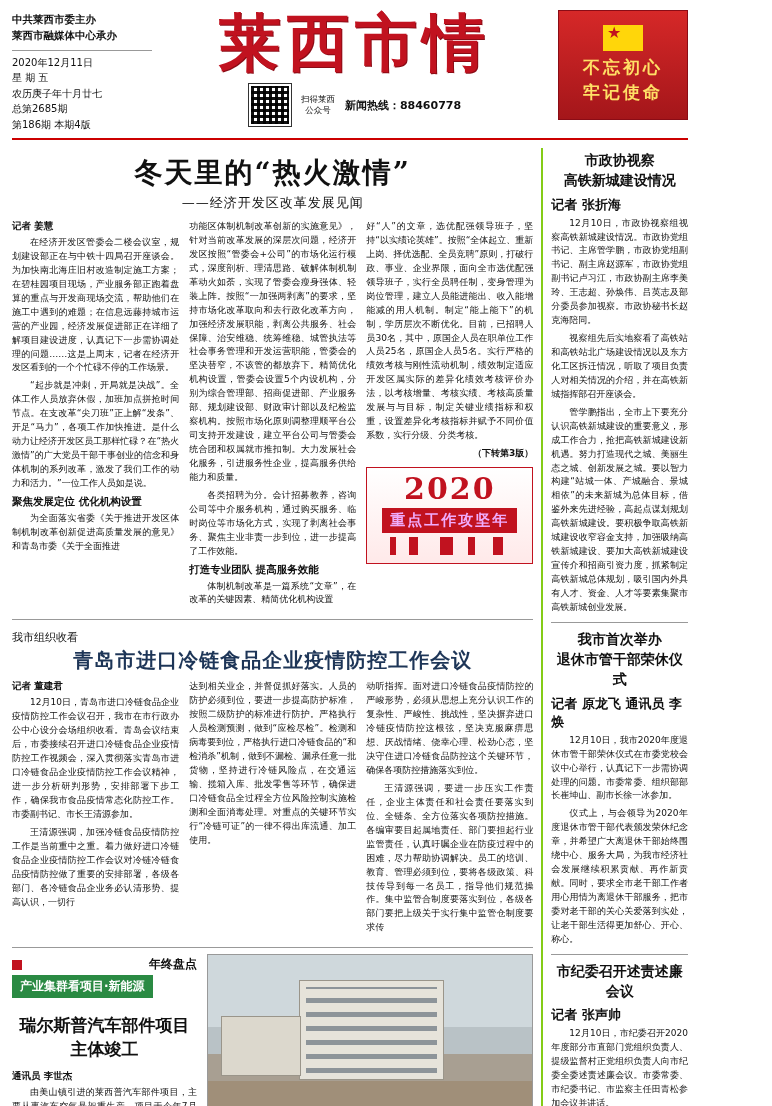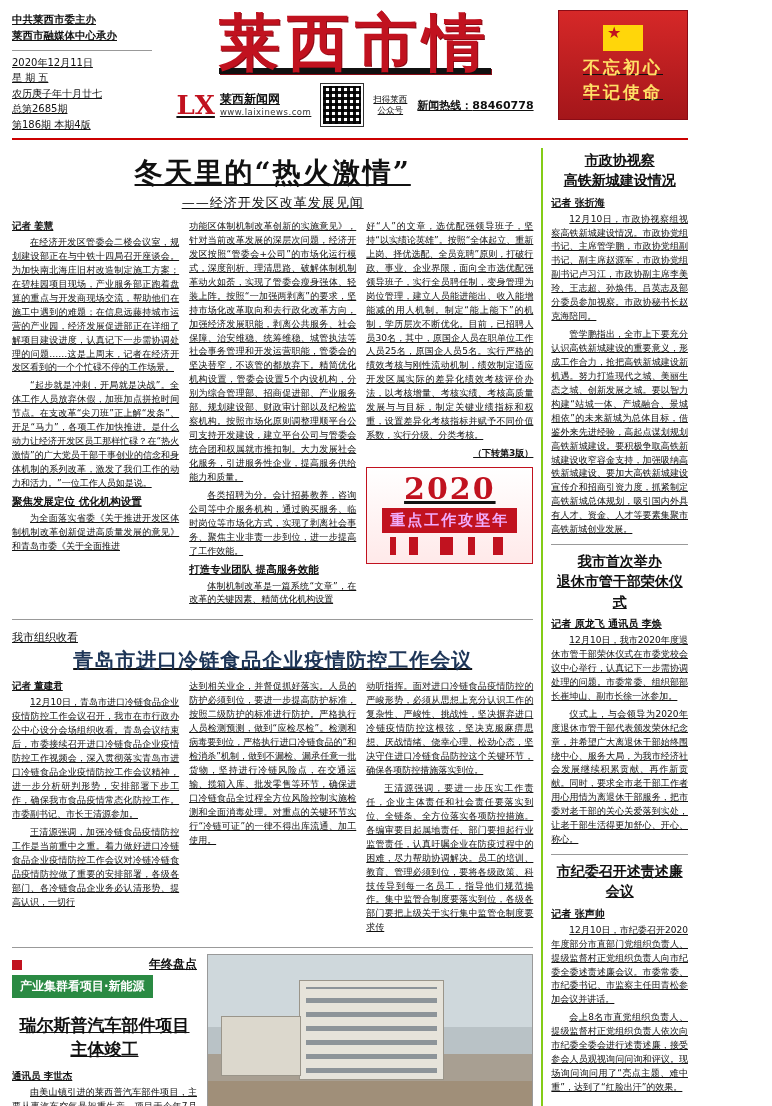--- a/index.html
+++ b/index.html
@@ -1,17 +1,17 @@
 <!DOCTYPE html>
 <html><head>
 <meta charset="utf-8">
 <style>
   html,body{margin:0;padding:0;background:#fff;}
   body{width:772px;height:1106px;font-family:"DejaVu Sans","Liberation Sans",sans-serif;color:#111;}
-  .page{position:relative;width:700px;height:1106px;box-sizing:border-box;padding:10px 12px;text-decoration:underline;}
+  .page{position:relative;width:700px;height:1106px;box-sizing:border-box;padding:10px 12px;}
   
   .masthead{display:flex;align-items:flex-start;border-bottom:2px solid #c00;padding-bottom:6px;}
   .mh-left{width:140px;font-size:10px;line-height:1.55;padding-top:2px;}
   .mh-left .org{font-weight:bold;font-size:10.5px;line-height:1.5;margin-bottom:6px;}
   .mh-left .dateline{border-top:1px solid #999;padding-top:4px;}
   .mh-left .dateline div{white-space:nowrap;}
   .mh-center{flex:1;text-align:center;padding:0 6px;}
   .title-cn{font-family:"DejaVu Serif","Liberation Serif",serif;font-weight:bold;font-size:62px;color:#c1121f;letter-spacing:6px;line-height:1;margin-top:2px;text-shadow:1px 1px 0 #8a0c16;}
   .mh-center .subrow{display:flex;align-items:center;justify-content:center;gap:10px;margin-top:10px;font-size:10px;}
   .brandblock{display:flex;align-items:center;gap:5px;}
@@ -59,21 +59,21 @@
   .bphoto .bldg{position:absolute;left:28%;top:14%;width:44%;height:54%;background:#e6e3da;border:1px solid #9a958a;}
   .bphoto .bldg:before{content:"";position:absolute;inset:6px;background:
      repeating-linear-gradient(0deg,#8d9499 0 5px,#e6e3da 5px 14px),
      repeating-linear-gradient(90deg,#8d9499 0 4px,transparent 4px 13px);}
   .bphoto .bldg2{position:absolute;left:4%;top:34%;width:24%;height:32%;background:#dcd8cd;border:1px solid #9a958a;}
   .bphoto .ground{position:absolute;left:0;bottom:0;width:100%;height:30%;background:#a08f79;}
   .bphoto .dirt{position:absolute;left:6%;bottom:4%;width:40%;height:12%;background:#8d7a62;border-radius:40%;}
   .bigtitle2{font-family:"DejaVu Serif","Liberation Serif",serif;font-weight:bold;font-size:17px;line-height:1.4;text-align:center;margin:16px 0 8px;}
   
   .side-h{text-align:center;font-family:"DejaVu Serif","Liberation Serif",serif;font-weight:bold;font-size:14px;line-height:1.45;margin:2px 0 5px;}
-  .side-by{font-size:10px;font-weight:bold;margin-bottom:3px;}
+  .side-by{font-size:13px;font-weight:bold;margin-bottom:3px;}
   p.s{font-size:9px;line-height:1.55;text-align:justify;margin:0 0 4px;text-indent:2em;}
   .side-rule{border:0;border-top:1px solid #999;margin:7px 0 6px;}
 </style>
 </head>
 <body>
 
 <div class="page">
 
   <div class="masthead">
     <div class="mh-left">
@@ -86,27 +86,20 @@
         <div>星 期 五</div>
         <div>农历庚子年十月廿七</div>
         <div>总第2685期</div>
         <div>第186期 本期4版</div>
       </div>
     </div>
 
     <div class="mh-center">
       <div class="title-cn">莱西市情</div>
       <div class="subrow">
-        <div class="brandblock">
-          <span class="brandmark">LX</span>
-          <span class="brandtext">
-            <span class="b1" style="display:block">莱西新闻网</span>
-            <span class="b2" style="display:block">www.laixinews.com</span>
-          </span>
-        </div>
         <div class="qrbox"></div>
         <div class="qrcap">
           <div>扫得莱西</div>
           <div>公众号</div>
         </div>
         <div class="hotline">
           <span>新闻热线：</span><span>88460778</span>
         </div>
       </div>
     </div>
@@ -192,20 +185,21 @@
         </div>
       </div>
     </div>
 
     <div class="colside">
 
       <div class="side-h" style="white-space:pre-line">市政协视察
 高铁新城建设情况</div>
       <div class="side-by">记者 张折海</div>
       <p class="s">12月10日，市政协视察组视察高铁新城建设情况。市政协党组书记、主席管学鹏，市政协党组副书记、副主席赵源军，市政协党组副书记卢习江，市政协副主席李美玲、王志超、孙焕伟、吕英志及部分委员参加视察。市政协秘书长赵克海陪同。</p>
+      <p class="s">视察组先后实地察看了高铁站和高铁站北广场建设情况以及东方化工区拆迁情况，听取了项目负责人对相关情况的介绍，并在高铁新城指挥部召开座谈会。</p>
       <p class="s">管学鹏指出，全市上下要充分认识高铁新城建设的重要意义，形成工作合力，抢把高铁新城建设新机遇。努力打造现代之城、美丽生态之城、创新发展之城。要以智力构建“站城一体、产城融合、景城相依”的未来新城为总体目标，借鉴外来先进经验，高起点谋划规划高铁新城建设。要积极争取高铁新城建设收窄容金支持，加强吸纳高铁新城建设、要加大高铁新城建设宣传介和招商引资力度，抓紧制定高铁新城总体规划，吸引国内外具有人才、资金、人才等要素集聚市高铁新城创业发展。</p>
 
       <hr class="side-rule">
 
       <div class="side-h" style="white-space:pre-line">我市首次举办
 退休市管干部荣休仪式</div>
       <div class="side-by">记者 原龙飞 通讯员 李焕</div>
       <p class="s">12月10日，我市2020年度退休市管干部荣休仪式在市委党校会议中心举行，认真记下一步需协调处理的问题。市委常委、组织部部长崔坤山、副市长徐一冰参加。</p>
       <p class="s">仪式上，与会领导为2020年度退休市管干部代表颁发荣休纪念章，并希望广大离退休干部始终围绕中心、服务大局，为我市经济社会发展继续积累贡献、再作新贡献。同时，要求全市老干部工作者用心用情为离退休干部服务，把市委对老干部的关心关爱落到实处，让老干部生活得更加舒心、开心、称心。</p>
 

